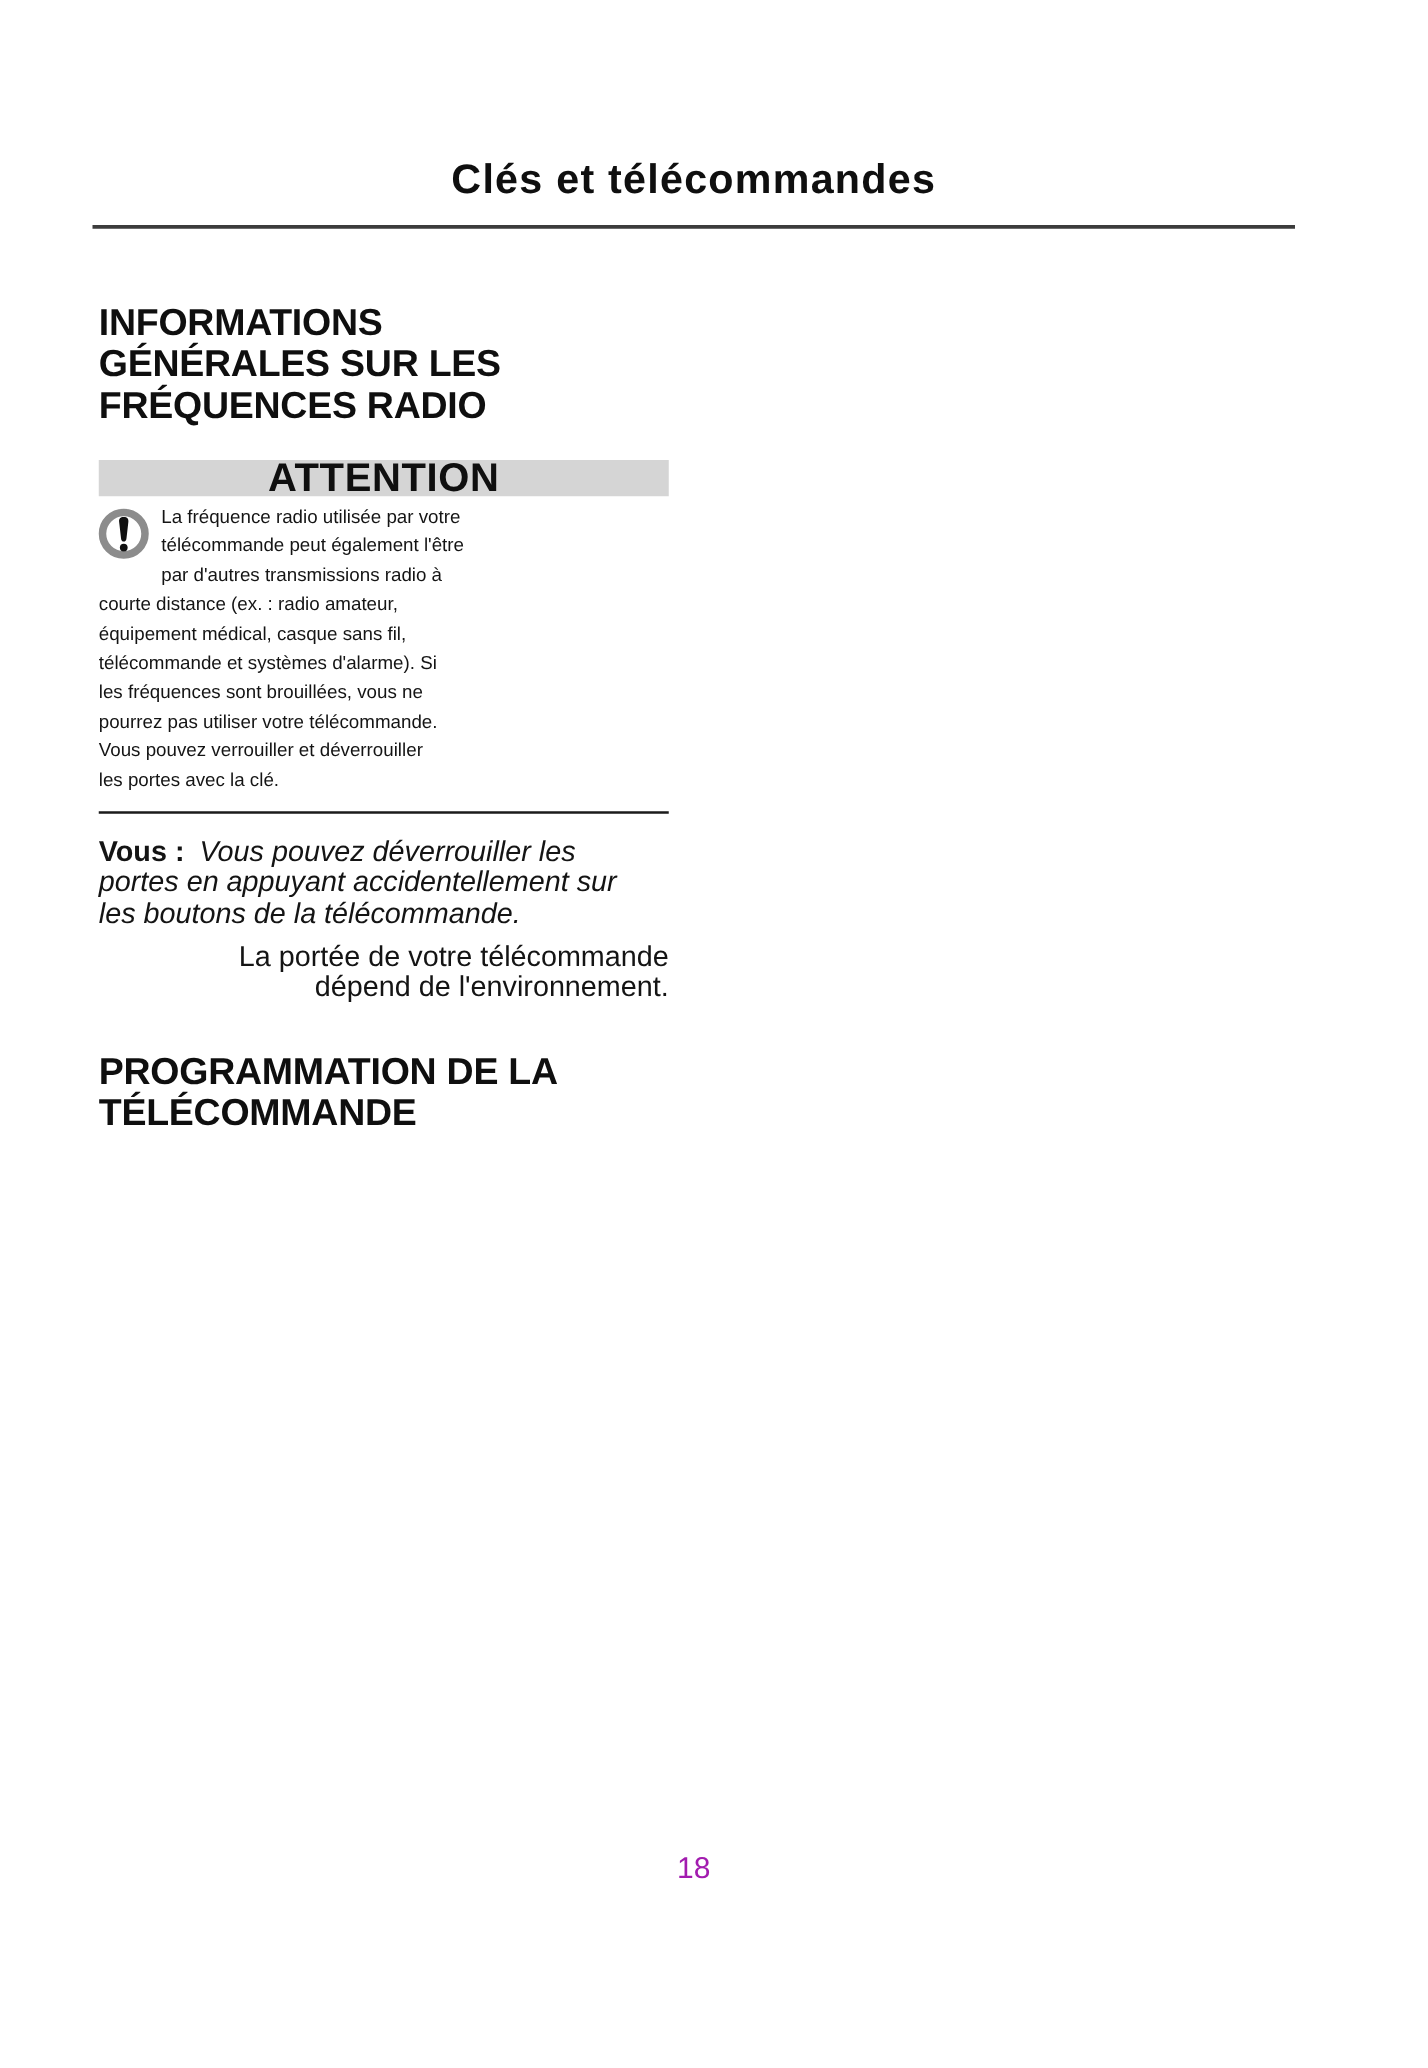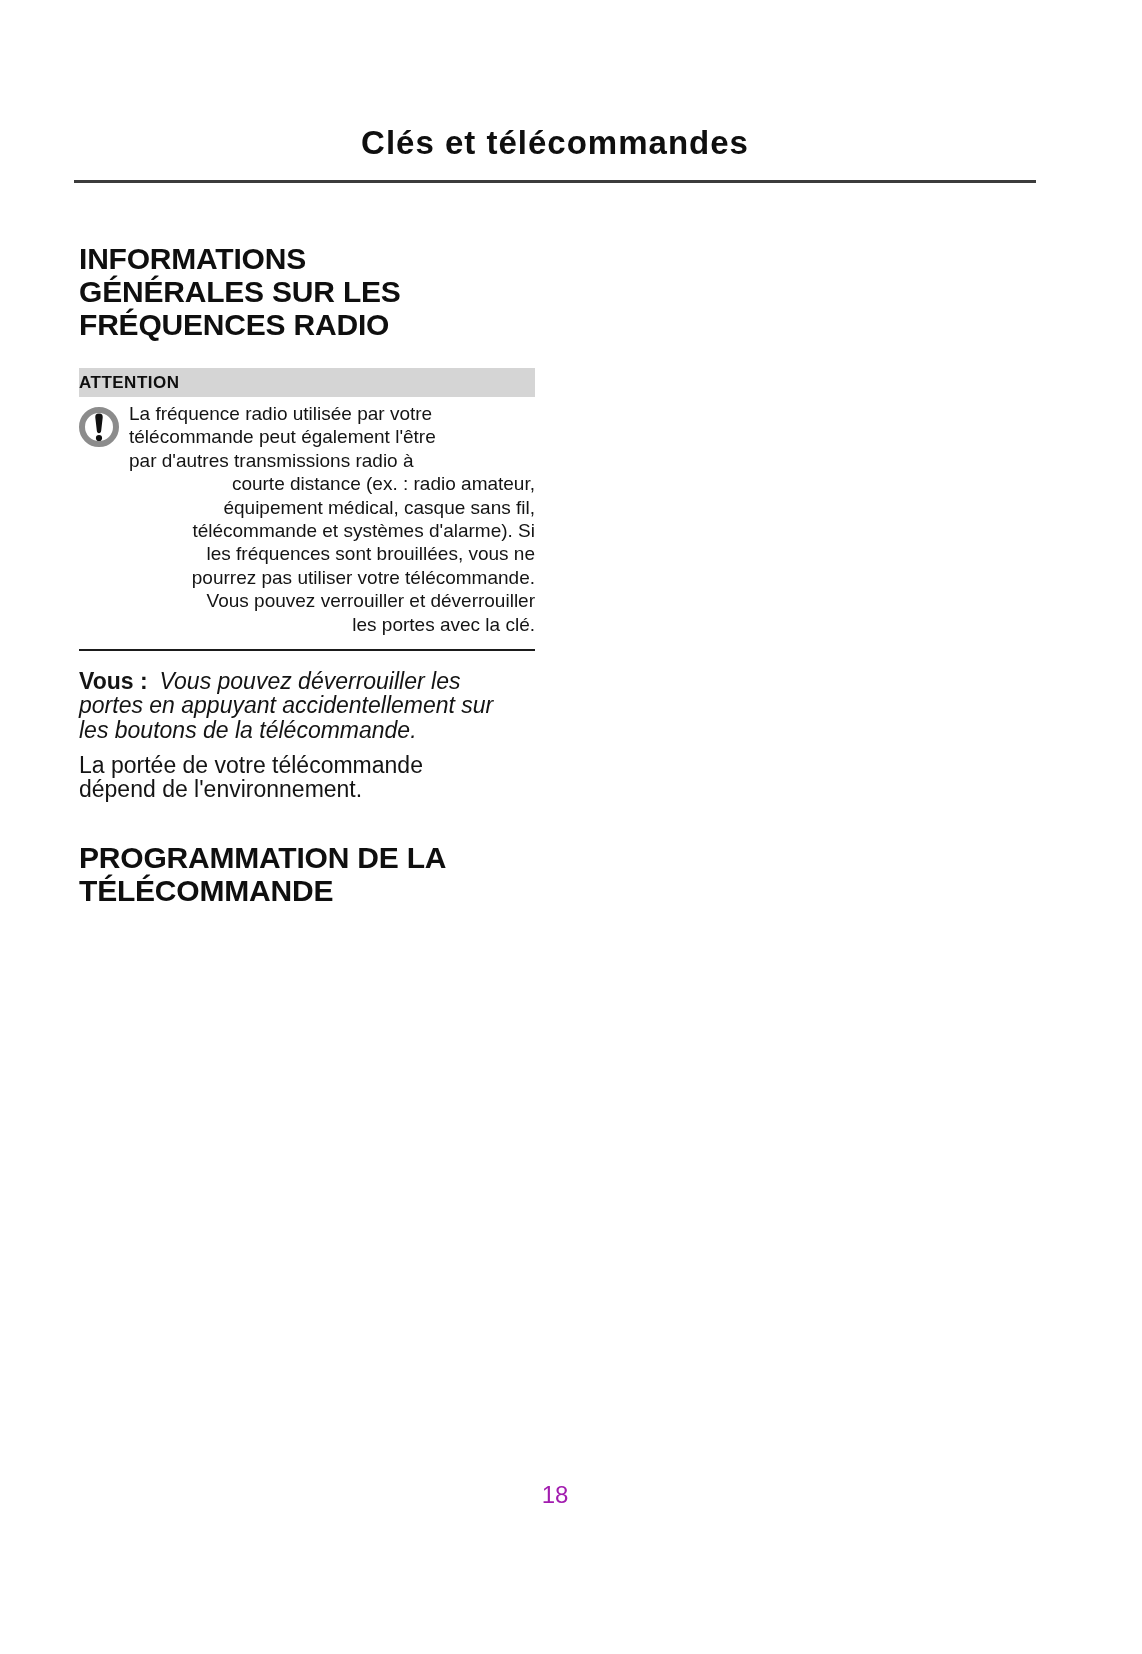--- a/index.html
+++ b/index.html
@@ -25,40 +25,40 @@
   .column { position:absolute; left:79px; top:16px; width:456px; }
   .section-heading {
     margin:0; font-size:30px; line-height:33px; font-weight:700;
     letter-spacing:-0.2px; white-space:pre; color:#0f0f0f;
   }
   .heading-1 { margin-top:226px; }
   .heading-2 { margin-top:40px; }
 
   .attention {
     margin-top:27px; height:29px; background:#d5d5d5;
-    font-size:17px; line-height:29px; font-weight:700;
-    letter-spacing:0.5px; color:#0f0f0f;
+    font-size:32px; line-height:29px; font-weight:700;
+    text-align:center; letter-spacing:0.5px; color:#0f0f0f;
   }
 
-  .warning { position:relative; font-size:19px; line-height:23.4px; }
+  .warning { position:relative; font-size:15px; line-height:23.4px; }
   .warning-1 { margin-top:5px; }
   .warning-2 { margin-top:19px; }
   .warn-icon { position:absolute; left:-2px; width:44px; height:44px; }
   .warning-1 .warn-icon { top:3px; }
   .warning-2 .warn-icon { top:6px; }
   .warn-beside { margin:0 0 0 50px; white-space:pre; }
-  .warn-below  { margin:0; white-space:pre;text-align:right; }
+  .warn-below  { margin:0; white-space:pre; }
 
   .end-rule { margin-top:13px; border-top:2px solid #1b1b1b; height:0; }
 
   .note { margin:18px 0 0 0; font-size:23px; line-height:24.4px; }
   .note-label { font-weight:700; font-style:normal; margin-right:12px; }
   .note-text { font-style:italic; white-space:pre; }
 
-  .body-par { margin:0; font-size:23px; line-height:23.4px; white-space:pre; }
+  .body-par { margin:0; font-size:23px; line-height:23.4px; white-space:pre;text-align:right; }
   .body-1 { margin-top:12px; }
   .body-2 { margin-top:23px; }
 
   
   .page-number {
     position:absolute; left:74px; top:1481px; width:962px;
     text-align:center; font-size:24px; color:#a21caf;
   }
 </style>
 </head>

